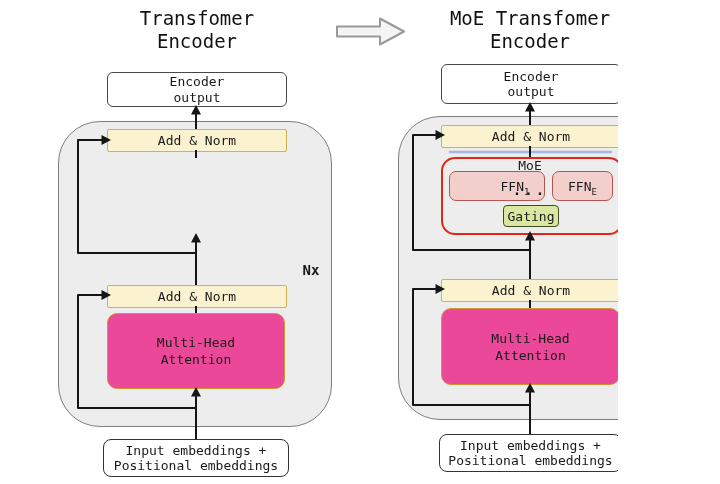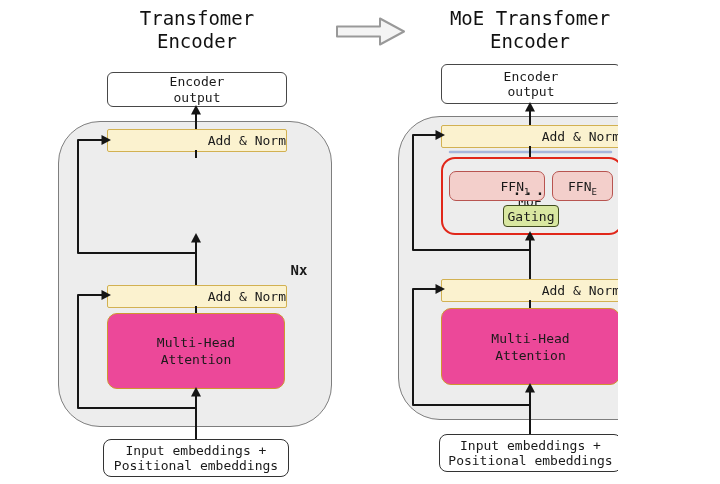--- a/index.html
+++ b/index.html
@@ -12,40 +12,40 @@
   .title{
     font-size:19px;line-height:23px;text-align:center;letter-spacing:0px;color:#111;
   }
   .panel-bg{
     background:#ededed;border:1.6px solid #7e7e7e;border-radius:42px;
   }
   .white-box{
     background:#ffffff;border:1.6px solid #474747;font-size:13px;line-height:15.5px;
   }
   .addnorm{
-    background:#fbf2cf;border:1.6px solid #d2b152;border-radius:2px;font-size:13px;justify-content:flex-end;
+    background:#fbf2cf;border:1.6px solid #d2b152;border-radius:2px;font-size:13px;
   }
   .ffnblue{
     background:#dce6f5;border:1.6px solid #7590c4;border-radius:10px;
     font-size:13px;line-height:17px;
   }
   .mha{
     background:#ec4899;border:1.6px solid #cf9630;border-radius:10px;
     font-size:13px;line-height:17px;
   }
   .moe-box{
     background:transparent;border:2.6px solid #e1271a;border-radius:14px;
   }
   .pinkbox{
     background:#f3cfcb;border:1.6px solid #b85450;border-radius:7px;font-size:13px;
   }
   .gating{
     background:#d9e7a1;border:1.6px solid #3f4a1e;border-radius:4px;font-size:13px;
   }
-  .small-label{font-size:13px;margin-top:36px;}
+  .small-label{font-size:13px;}
   .nx{font-size:14px;font-weight:bold;}
   .dots{font-size:14px;font-weight:bold;letter-spacing:3px;}
   sub{font-size:9px;line-height:0;}
   svg{position:absolute;left:0;top:0;pointer-events:none;}
 </style>
 </head>
 <body>
 
 <div id="stage">
 
@@ -80,21 +80,21 @@
     <span>Add &amp; Norm</span>
   </div>
 
   <div class="abs mha center" style="left:107px;top:313px;width:176px;height:74px;">
     <div>
       <div>Multi-Head</div>
       <div>Attention</div>
     </div>
   </div>
 
-  <div class="abs nx center" style="left:284px;top:261px;width:30px;height:18px;">Nx</div>
+  <div class="abs nx center" style="left:296px;top:261px;width:30px;height:18px;">Nx</div>
 
   <div class="abs white-box center" style="left:103px;top:439px;width:184px;height:36px;border-radius:8px;border-color:#333;">
     <div>
       <div>Input embeddings +</div>
       <div>Positional embeddings</div>
     </div>
   </div>
 
   <div class="abs panel-bg" style="left:398px;top:116px;width:270px;height:302px;"></div>
 

